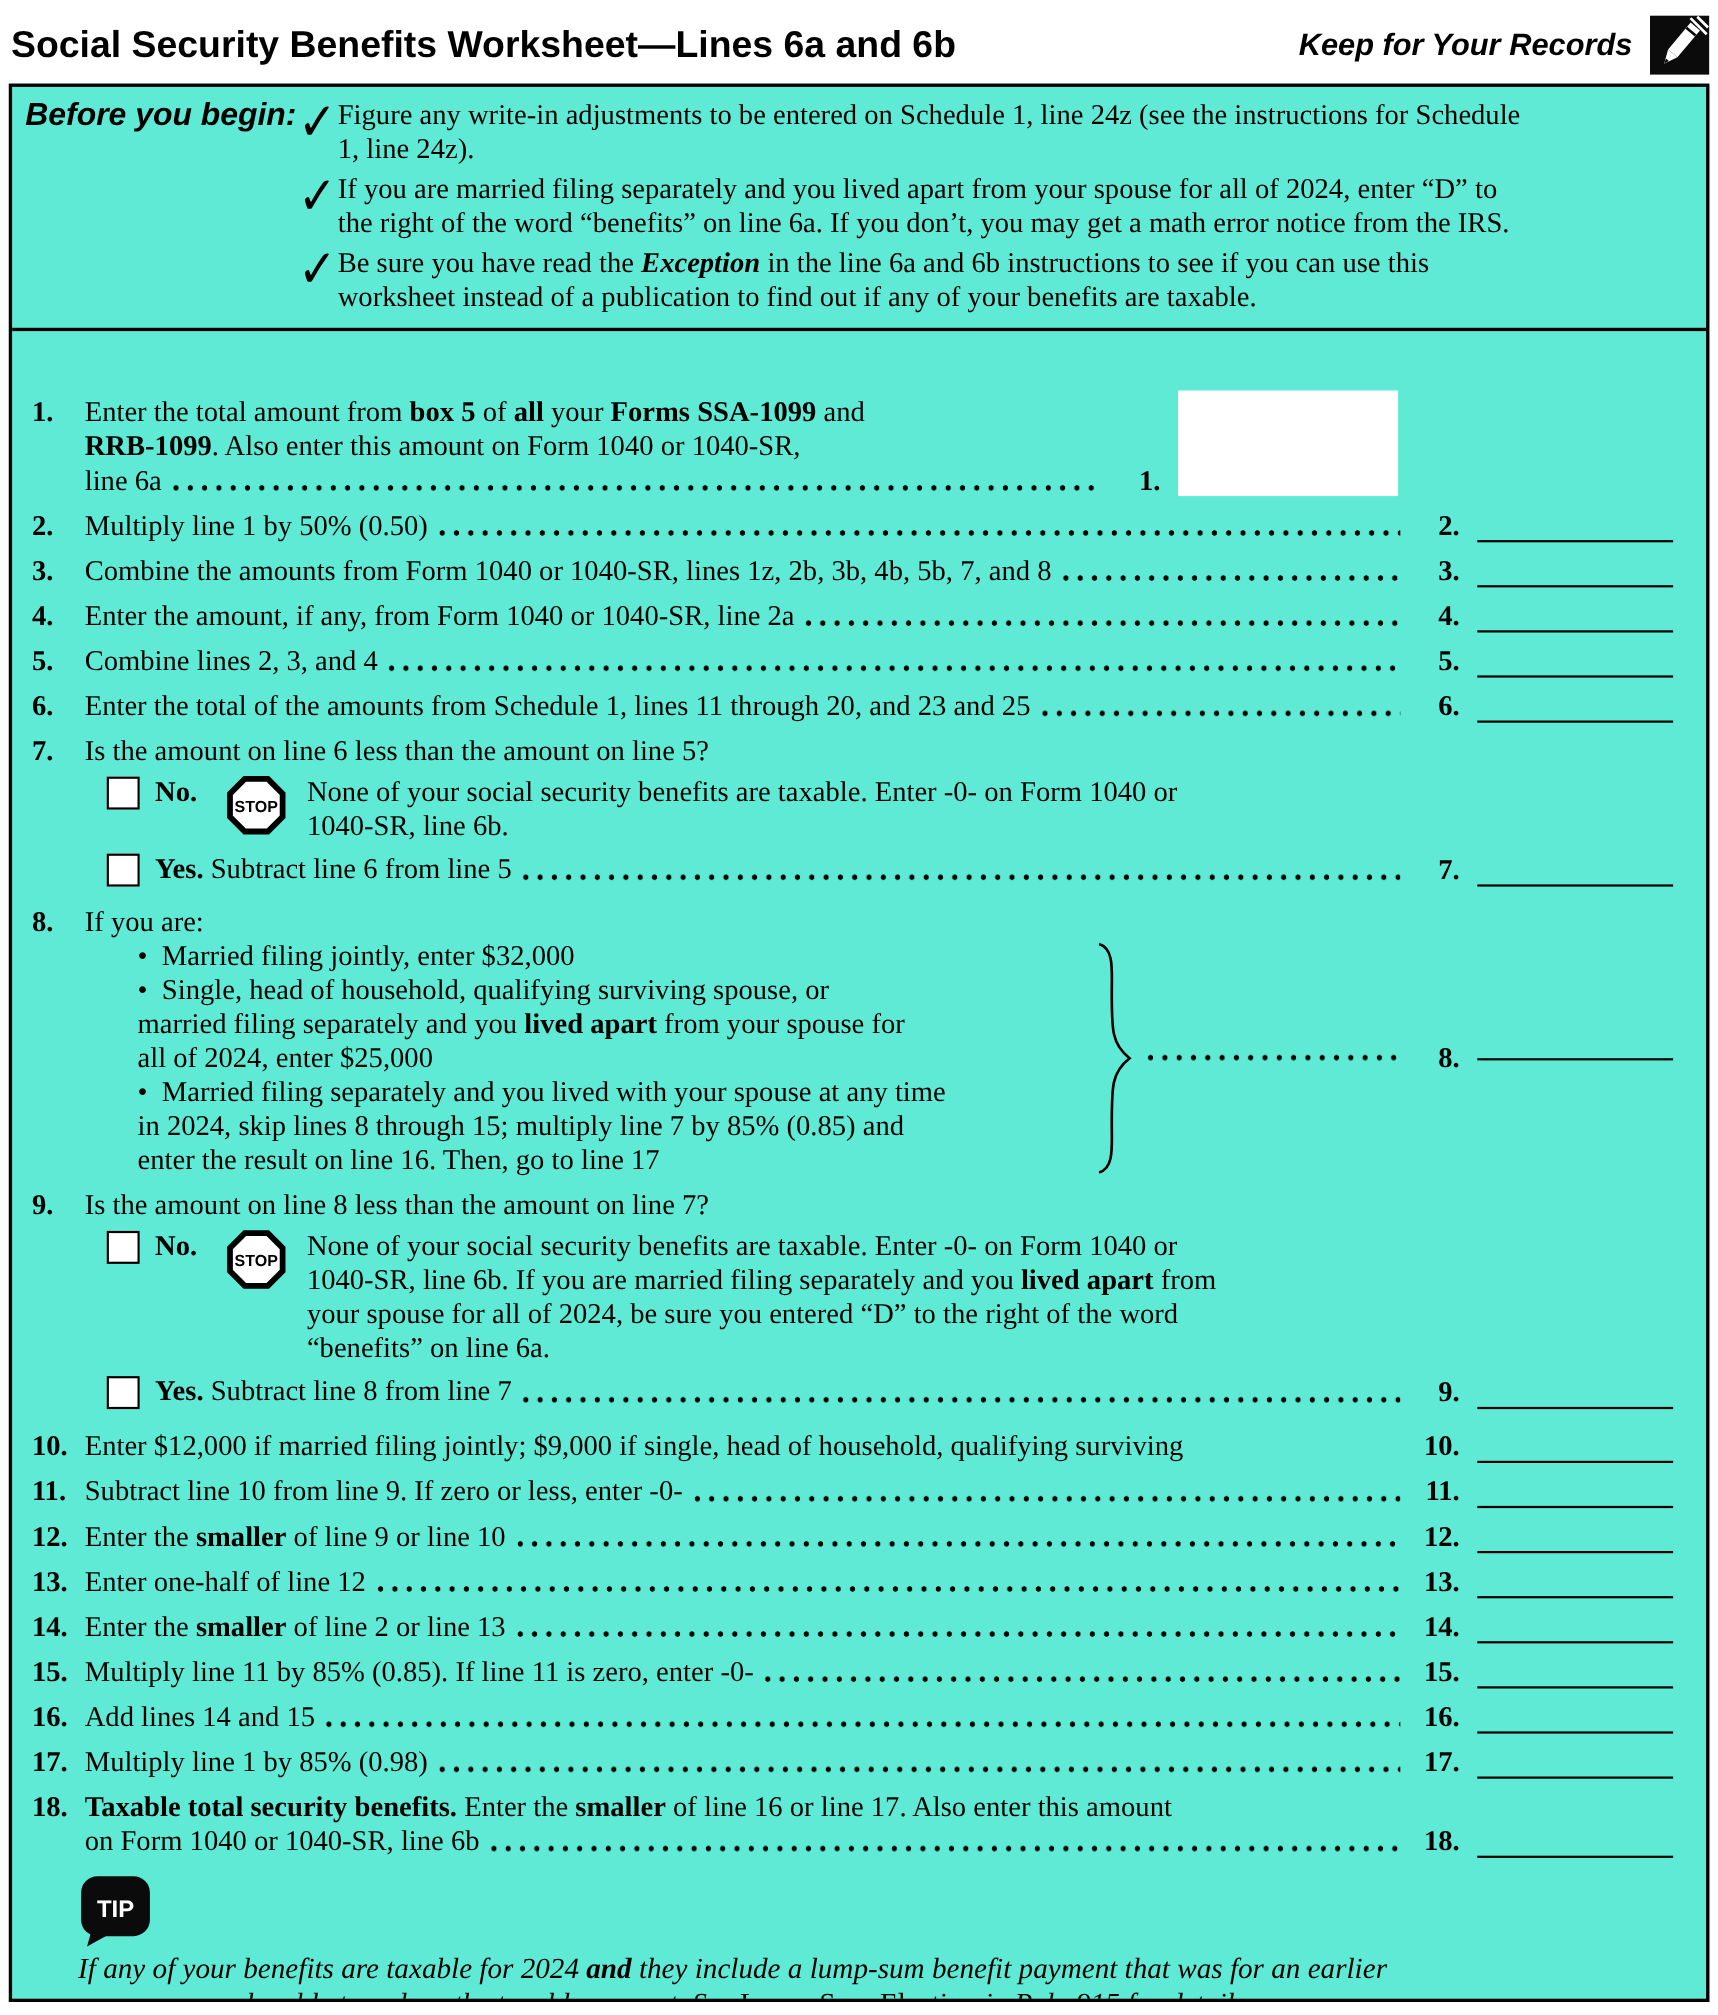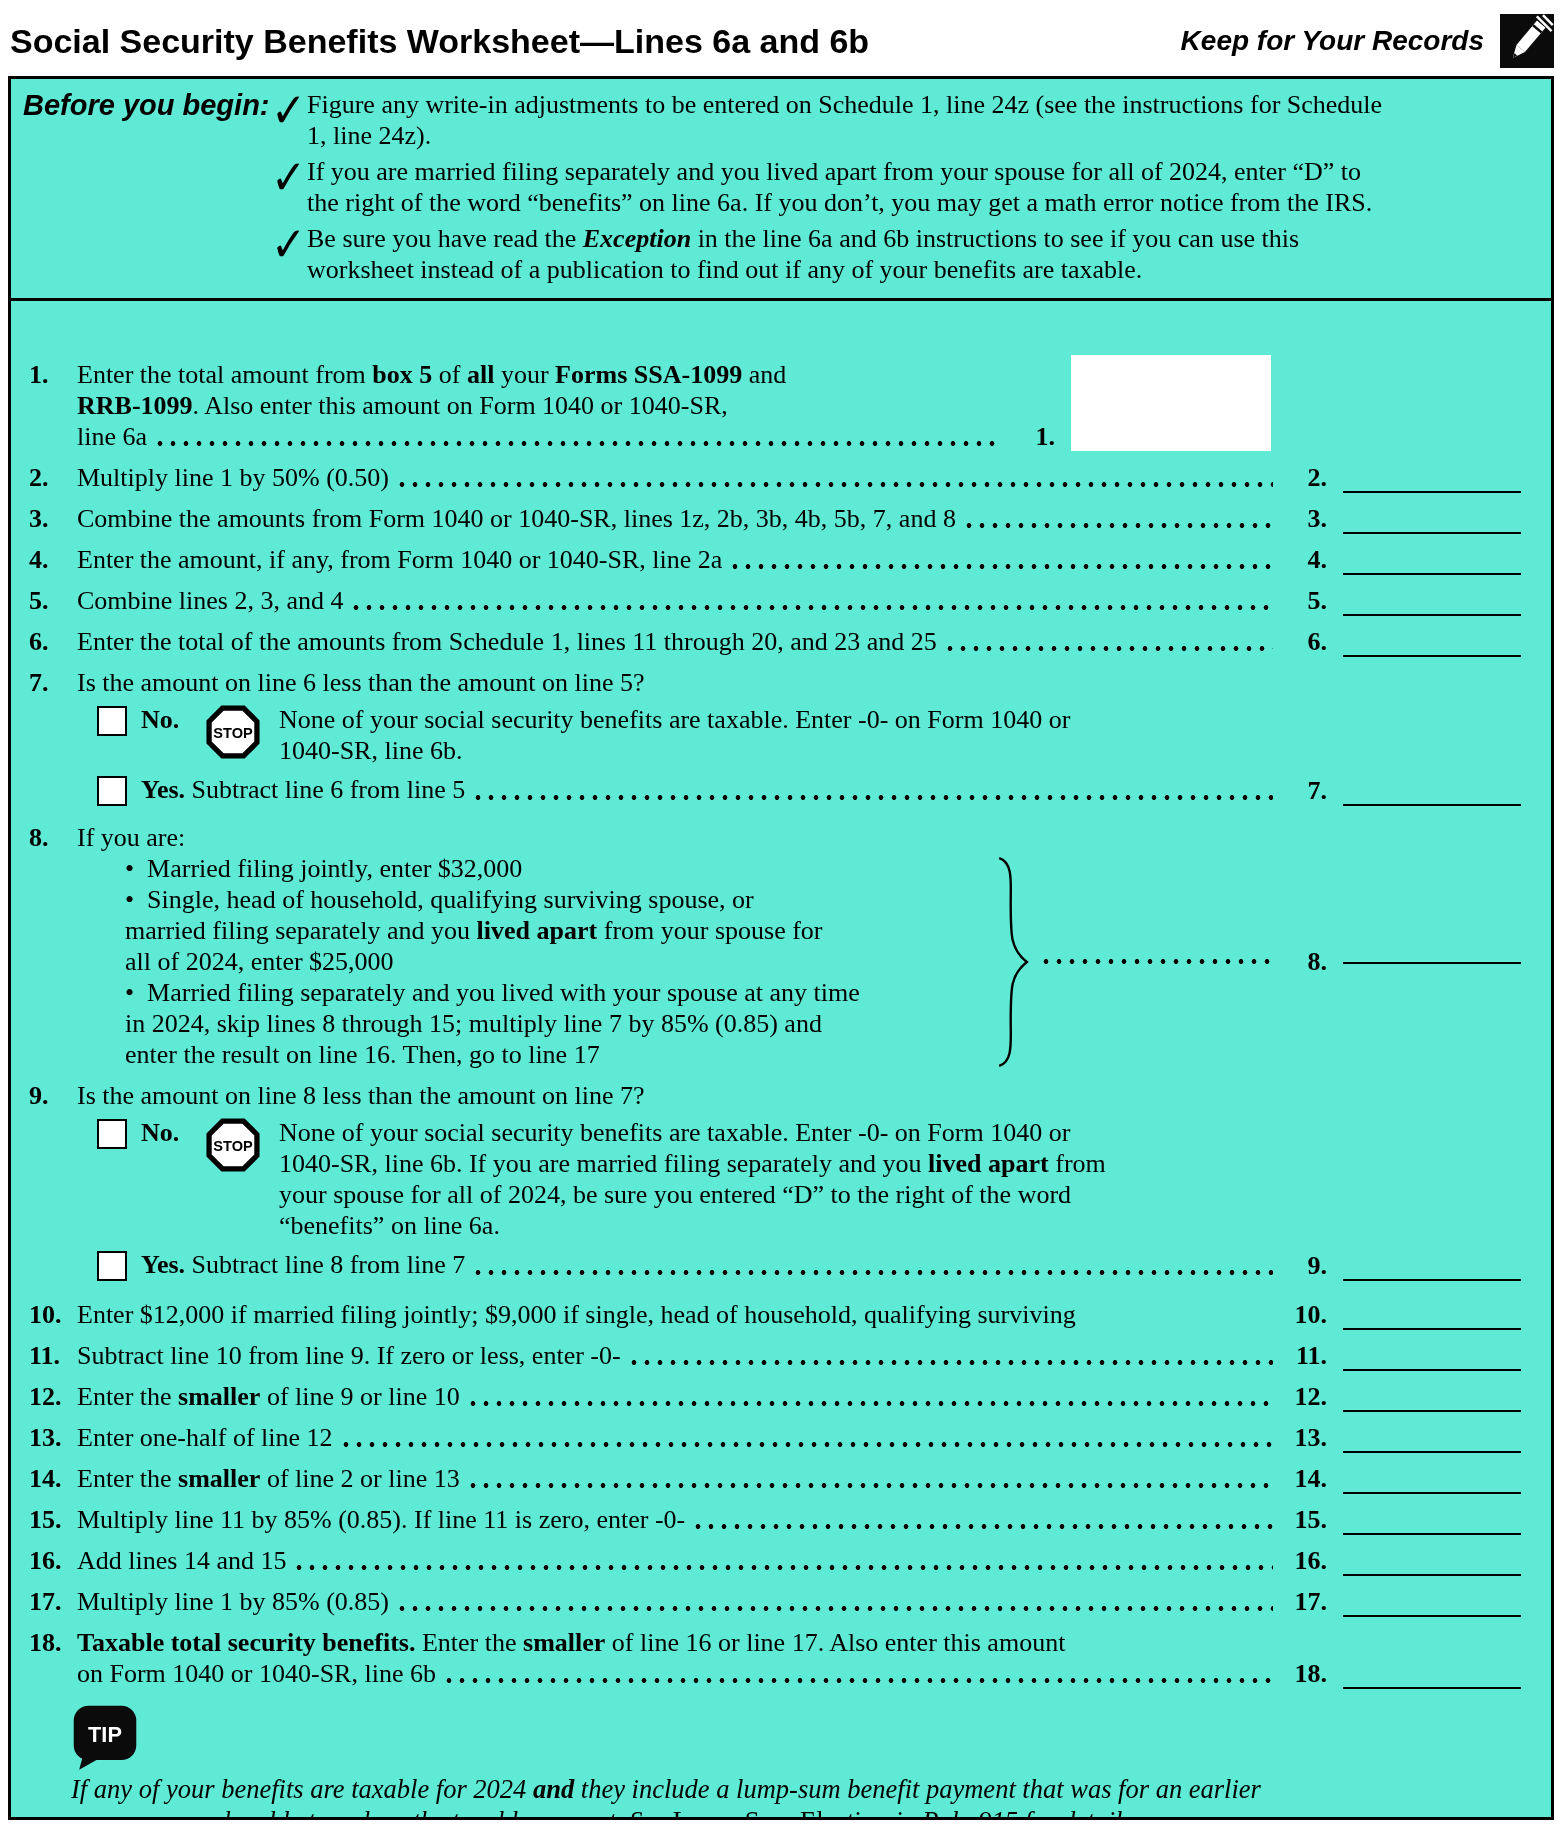--- a/index.html
+++ b/index.html
@@ -337,21 +337,21 @@
             <span class="dots"></span>
           </div>
         <div class="enum">16.</div>
         <div class="entry"></div>
         <div class="tail"></div>
       </div>
 
       <div class="row">
         <div class="num">17.</div>
         <div class="body">
-            <span class="txt">Multiply line 1 by 85% (0.85)</span>
+            <span class="txt">Multiply line 1 by 85% (0.98)</span>
             <span class="dots"></span>
           </div>
         <div class="enum">17.</div>
         <div class="entry"></div>
         <div class="tail"></div>
       </div>
 
       <div class="row">
         <div class="num">18.</div>
         <div class="body col">

